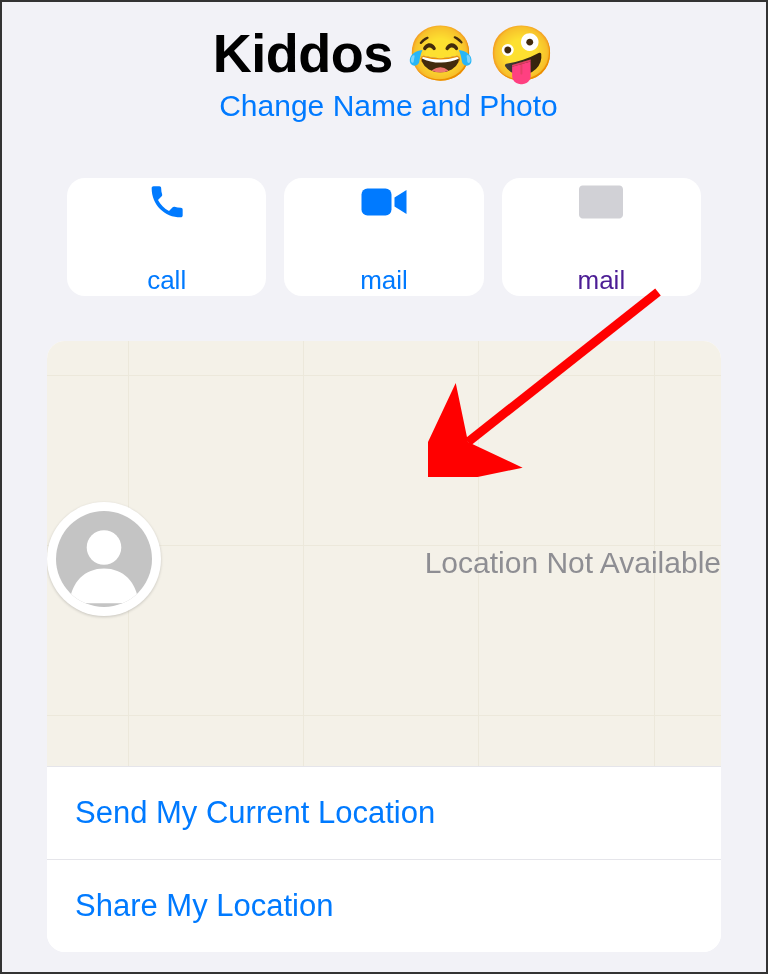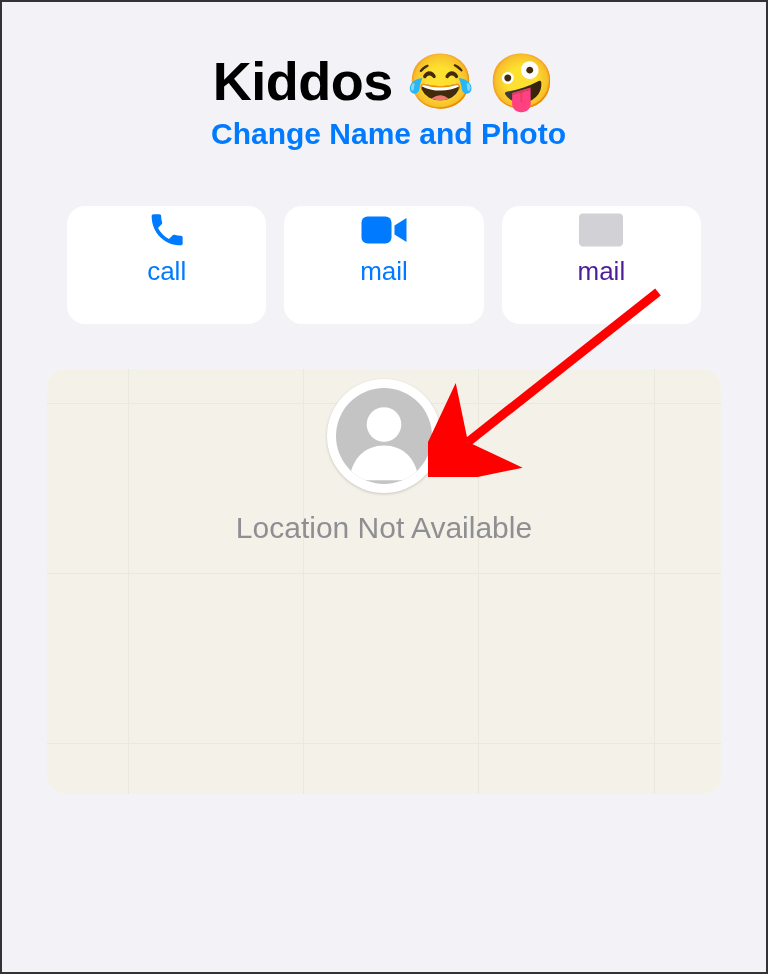--- a/index.html
+++ b/index.html
@@ -8,74 +8,72 @@
       font-family: -apple-system, BlinkMacSystemFont, "Segoe UI", Helvetica, Arial, sans-serif;
       background: #f2f2f7;
       border: 2px solid #333;
       position: relative;
       overflow: hidden;
     }
 
     .header {
       text-align: center;
       padding-top: 20px;
-      margin-top: 28px;
     }
     .title {
       font-size: 54px;
       font-weight: 700;
       color: #000;
       letter-spacing: -0.5px;
     }
     .subtitle {
       font-size: 30px;
       color: #007aff;
       margin-top: 4px;
-      font-weight: 700;
+      font-weight: 400;
       padding-left: 9px;
     }
 
     .action-row {
       display: flex;
       gap: 18px;
       padding: 0 65px;
       margin-top: 55px;
     }
     .action-btn {
       flex: 1;
       background: #fff;
       border-radius: 18px;
       height: 118px;
       display: flex;
       flex-direction: column;
       align-items: center;
-      justify-content: flex-start;
+      justify-content: space-between;
       gap: 2px;
       cursor: pointer;
     }
     .action-btn .icon { height: 48px; display:flex; align-items:center; justify-content:center; }
     .action-btn .label { font-size: 26px; font-weight: 400; }
     .action-btn.enabled .label { color: #007aff; }
     .action-btn.disabled .label { color: #4c1d95; }
 
     .location-section {
       margin: 45px 45px 0 45px;
       border-radius: 18px;
       overflow: hidden;
       background: #fff;
     }
 
     .map-area {
       background: #f4f1e8;
       height: 425px;
       position: relative;
       display: flex;
-      flex-direction: column;
       align-items: center;
-      justify-content: flex-start;
+      justify-content: space-between;
     }
     .map-grid {
       position: absolute; inset:0;
     }
     .grid-v, .grid-h { position:absolute; background:#ece8db; }
     .grid-v { width:1px; top:0; bottom:0; }
     .grid-h { height:1px; left:0; right:0; }
 
     .avatar-circle {
       width: 114px; height:114px;
@@ -174,20 +172,22 @@
       <div class="avatar-inner">
         <svg width="96" height="96" viewBox="0 0 100 100">
             <circle cx="50" cy="38" r="18" fill="#fff"></circle>
             <path d="M50 60 C30 60 16 74 14 96 L86 96 C84 74 70 60 50 60 Z" fill="#fff"></path>
           </svg>
       </div>
     </div>
     <div class="loc-text">Location Not Available</div>
   </div>
 
+  <div class="list-item">Send My Current Location</div>
+  <div class="list-item">Share My Location</div>
 </div>
 
 <svg class="arrow-svg" width="260" height="200">
   <defs>
     <marker id="ahead" markerWidth="14" markerHeight="14" refX="3" refY="6" orient="auto">
       <path d="M0,0 L12,6 L0,12 L3,6 Z" fill="#ff0000"></path>
     </marker>
   </defs>
   <line x1="230" y1="15" x2="40" y2="165" stroke="#ff0000" stroke-width="9" marker-end="url(#ahead)"></line>
 </svg>

